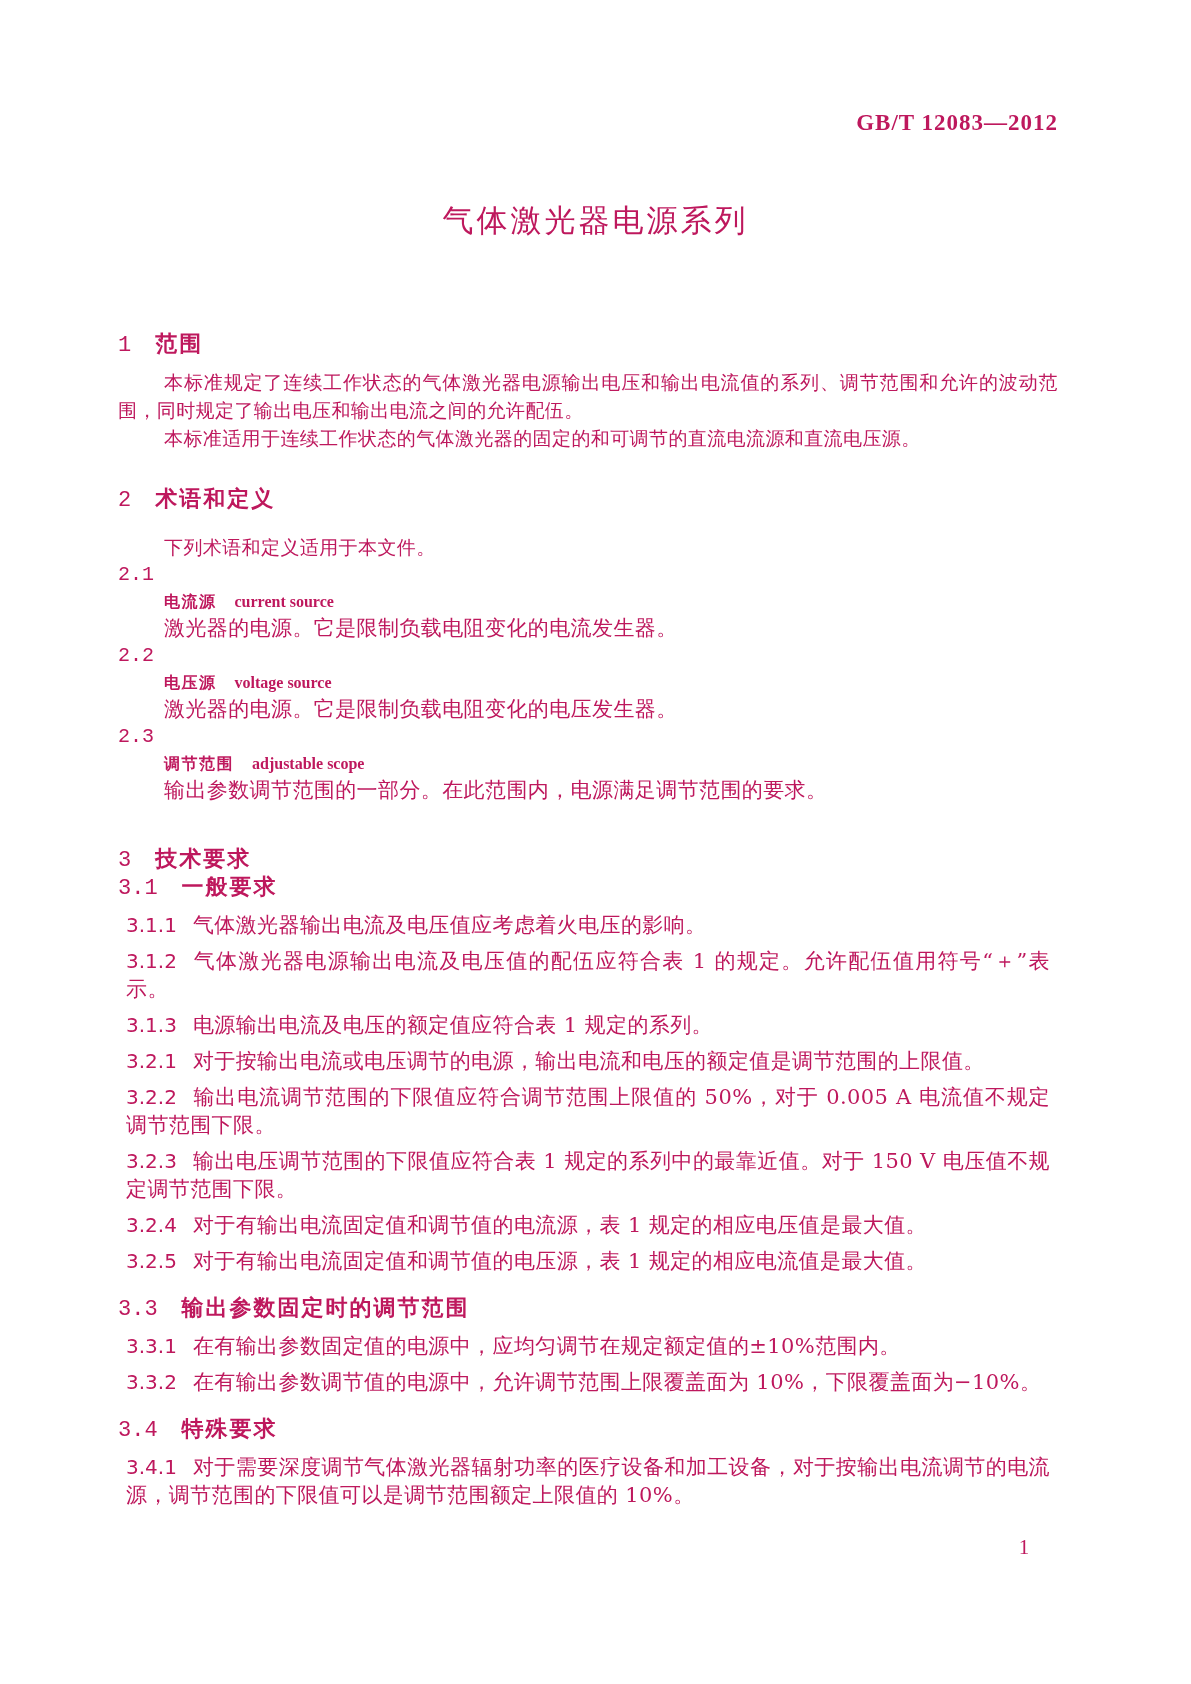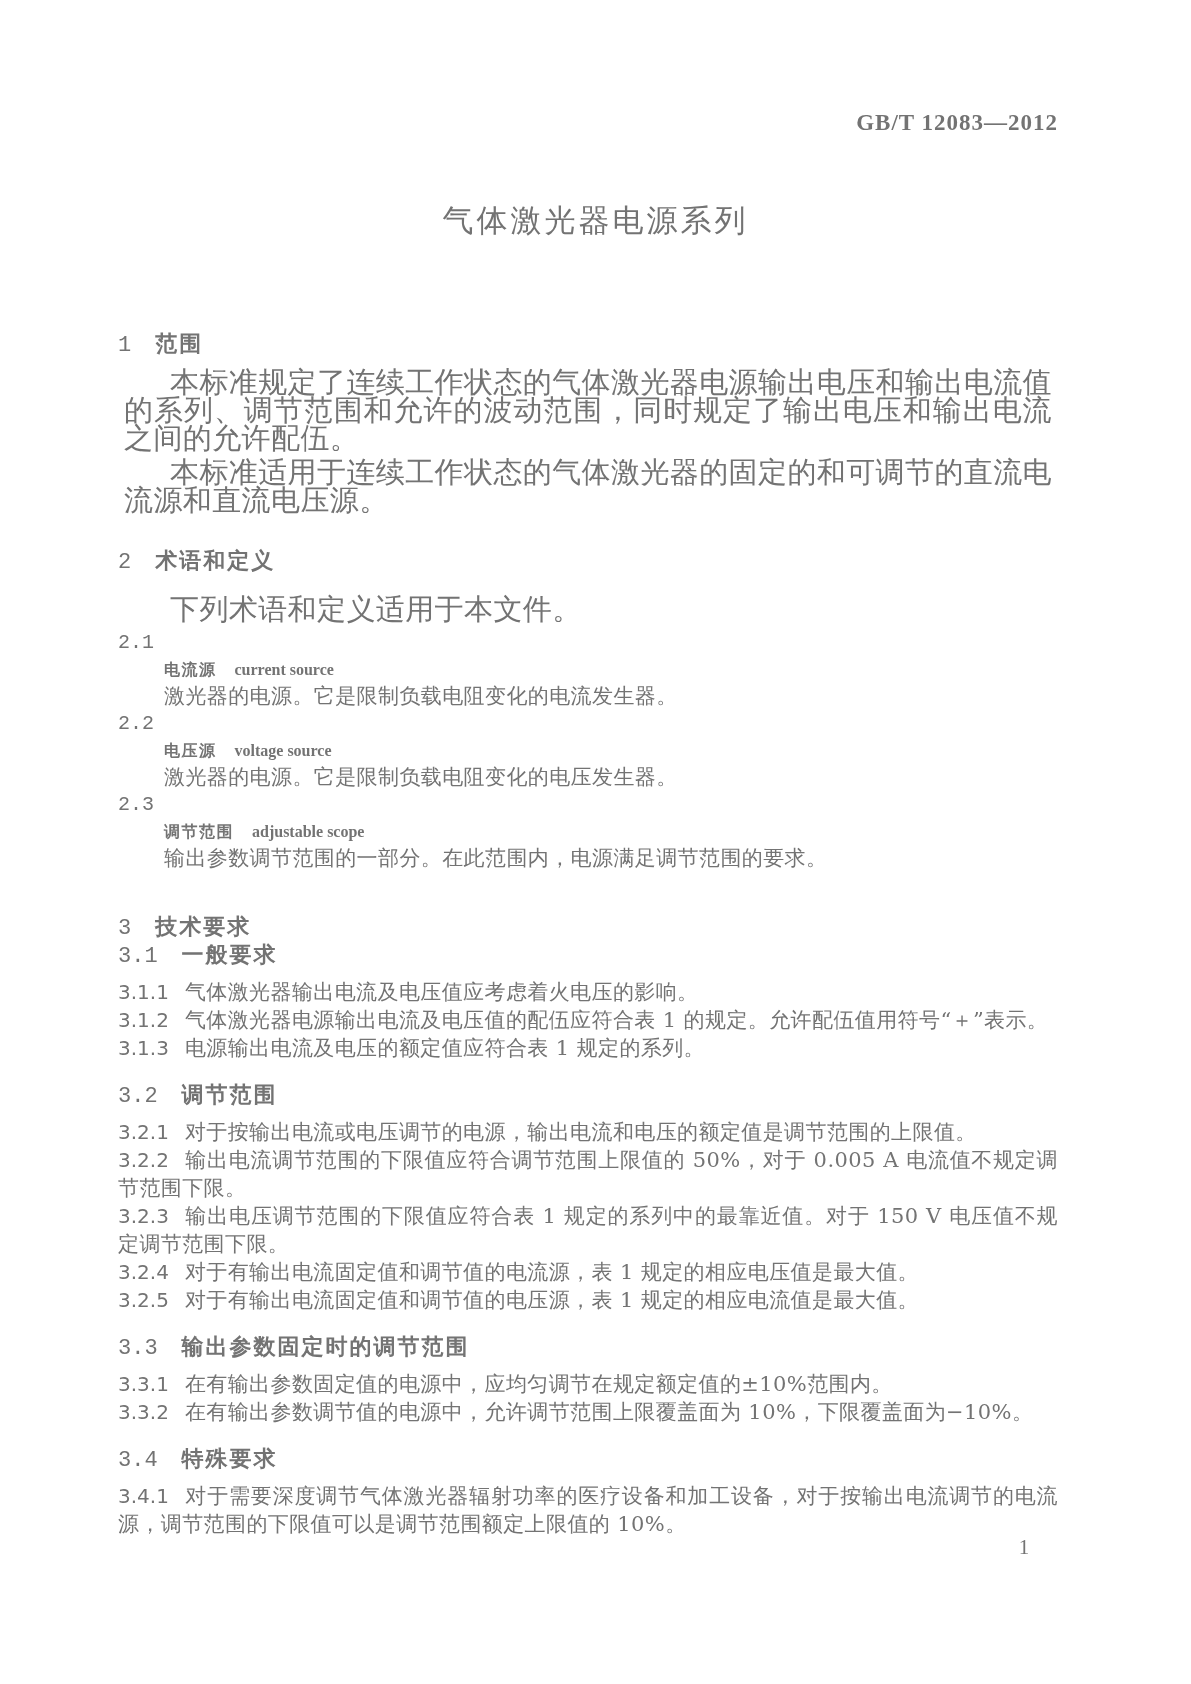--- a/index.html
+++ b/index.html
@@ -5,21 +5,21 @@
   html, body {
     margin: 0;
     padding: 0;
     background: #ffffff;
   }
   .page {
     position: relative;
     width: 1191px;
     height: 1684px;
     background: #ffffff;
-    color: #737373;
+    color: #be185d;
     overflow: hidden;
   }
   
   .doc-code {
     position: absolute;
     top: 110px;
     right: 133px;
     font-family: "Liberation Serif", serif;
     font-weight: bold;
     font-size: 23px;
@@ -61,23 +61,23 @@
     margin-right: 24px;
   }
   #h-scope   { margin-top: 332px; margin-bottom: 8px; }
   #h-terms   { margin-top: 35px;  margin-bottom: 19px; }
   #h-tech    { margin-top: 43px; }
   #h-31      { margin-bottom: 7px; }
   #h-32, #h-33, #h-34 { margin-top: 21px; margin-bottom: 7px; }
 
   
   .body-text {
-    margin: 6px;
+    margin: 0;
     font-family: "DejaVu Serif", "Liberation Serif", serif;
-    font-size: 29px;
+    font-size: 19px;
     line-height: 28px;
     letter-spacing: 0.4px;
     text-align: justify;
   }
   .indent { text-indent: 46px; }
 
   
   .terms-block { line-height: 27px; }
   .term-num {
     font-family: Liberation Mono, monospace;
@@ -103,21 +103,21 @@
     margin: 0;
     padding-left: 46px;
     font-family: "DejaVu Serif", "Liberation Serif", serif;
     font-size: 21px;
     line-height: 27px;
     letter-spacing: 0.4px;
   }
 
   
   .clause {
-    margin: 0;
+    margin: 8px;
     font-family: "DejaVu Serif", "Liberation Serif", serif;
     font-size: 21px;
     line-height: 28px;
     letter-spacing: 0.4px;
     text-align: justify;
   }
   .cl-num {
     font-family: "DejaVu Sans", sans-serif;
     font-size: 20px;
     letter-spacing: 0;
@@ -186,23 +186,20 @@
       <span class="num">3</span><span>技术要求</span>
     </div>
 
     <div class="sec-heading" id="h-31">
       <span class="num">3.1</span><span>一般要求</span>
     </div>
     <p class="clause"><span class="cl-num">3.1.1</span><span>气体激光器输出电流及电压值应考虑着火电压的影响。</span></p>
     <p class="clause"><span class="cl-num">3.1.2</span><span>气体激光器电源输出电流及电压值的配伍应符合表 1 的规定。允许配伍值用符号“＋”表示。</span></p>
     <p class="clause"><span class="cl-num">3.1.3</span><span>电源输出电流及电压的额定值应符合表 1 规定的系列。</span></p>
 
-    <div class="sec-heading" id="h-32">
-      <span class="num">3.2</span><span>调节范围</span>
-    </div>
     <p class="clause"><span class="cl-num">3.2.1</span><span>对于按输出电流或电压调节的电源，输出电流和电压的额定值是调节范围的上限值。</span></p>
     <p class="clause"><span class="cl-num">3.2.2</span><span>输出电流调节范围的下限值应符合调节范围上限值的 50%，对于 0.005 A 电流值不规定调节范围下限。</span></p>
     <p class="clause"><span class="cl-num">3.2.3</span><span>输出电压调节范围的下限值应符合表 1 规定的系列中的最靠近值。对于 150 V 电压值不规定调节范围下限。</span></p>
     <p class="clause"><span class="cl-num">3.2.4</span><span>对于有输出电流固定值和调节值的电流源，表 1 规定的相应电压值是最大值。</span></p>
     <p class="clause"><span class="cl-num">3.2.5</span><span>对于有输出电流固定值和调节值的电压源，表 1 规定的相应电流值是最大值。</span></p>
 
     <div class="sec-heading" id="h-33">
       <span class="num">3.3</span><span>输出参数固定时的调节范围</span>
     </div>
     <p class="clause"><span class="cl-num">3.3.1</span><span>在有输出参数固定值的电源中，应均匀调节在规定额定值的±10%范围内。</span></p>

